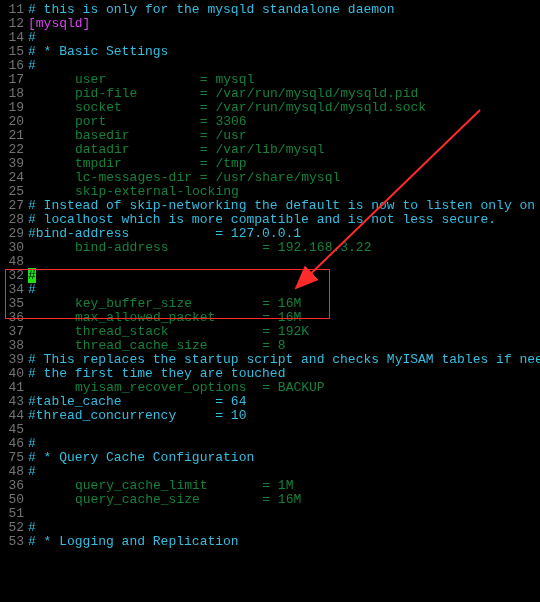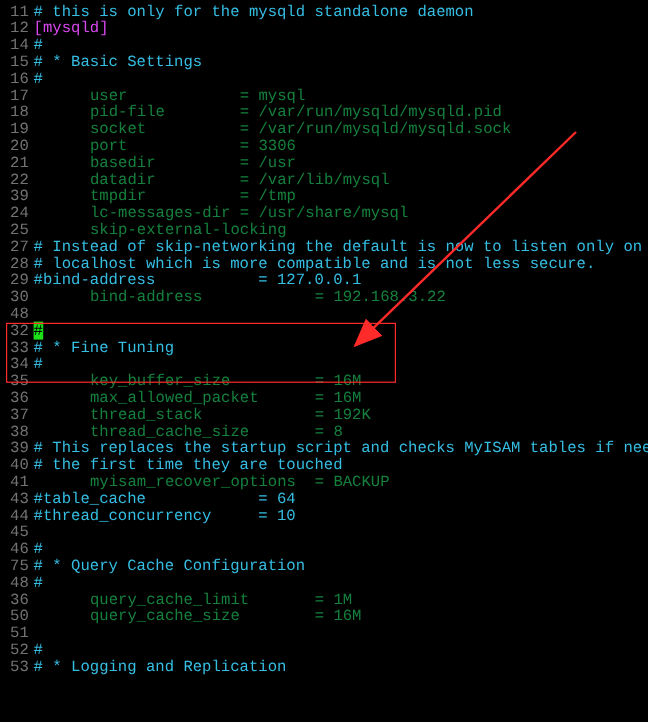--- a/index.html
+++ b/index.html
@@ -78,21 +78,20 @@
     <div class="line"><span class="gutter">22</span><span class="code"><span class="text">datadir         = /var/lib/mysql</span></span></div>
     <div class="line"><span class="gutter">39</span><span class="code"><span class="text">tmpdir          = /tmp</span></span></div>
     <div class="line"><span class="gutter">24</span><span class="code"><span class="text">lc-messages-dir = /usr/share/mysql</span></span></div>
     <div class="line"><span class="gutter">25</span><span class="code"><span class="text">skip-external-locking</span></span></div>
     <div class="line"><span class="gutter">27</span><span class="code"><span class="comment"># Instead of skip-networking the default is now to listen only on</span></span></div>
     <div class="line"><span class="gutter">28</span><span class="code"><span class="comment"># localhost which is more compatible and is not less secure.</span></span></div>
     <div class="line"><span class="gutter">29</span><span class="code"><span class="comment">#bind-address           = 127.0.0.1</span></span></div>
     <div class="line"><span class="gutter">30</span><span class="code"><span class="text">bind-address            = 192.168.3.22</span></span></div>
     <div class="line"><span class="gutter">48</span><span class="code"><span class="text"></span></span></div>
     <div class="line"><span class="gutter">32</span><span class="code"><span class="hl-green">#</span></span></div>
-    <div class="line"><span class="gutter">33</span><span class="code"><span class="comment"># * Fine Tuning</span></span></div>
     <div class="line"><span class="gutter">34</span><span class="code"><span class="comment">#</span></span></div>
     <div class="line"><span class="gutter">35</span><span class="code"><span class="text">key_buffer_size         = 16M</span></span></div>
     <div class="line"><span class="gutter">36</span><span class="code"><span class="text">max_allowed_packet      = 16M</span></span></div>
     <div class="line"><span class="gutter">37</span><span class="code"><span class="text">thread_stack            = 192K</span></span></div>
     <div class="line"><span class="gutter">38</span><span class="code"><span class="text">thread_cache_size       = 8</span></span></div>
     <div class="line"><span class="gutter">39</span><span class="code"><span class="comment"># This replaces the startup script and checks MyISAM tables if needed</span></span></div>
     <div class="line"><span class="gutter">40</span><span class="code"><span class="comment"># the first time they are touched</span></span></div>
     <div class="line"><span class="gutter">41</span><span class="code"><span class="text">myisam_recover_options  = BACKUP</span></span></div>
     <div class="line"><span class="gutter">43</span><span class="code"><span class="comment">#table_cache            = 64</span></span></div>
     <div class="line"><span class="gutter">44</span><span class="code"><span class="comment">#thread_concurrency     = 10</span></span></div>

